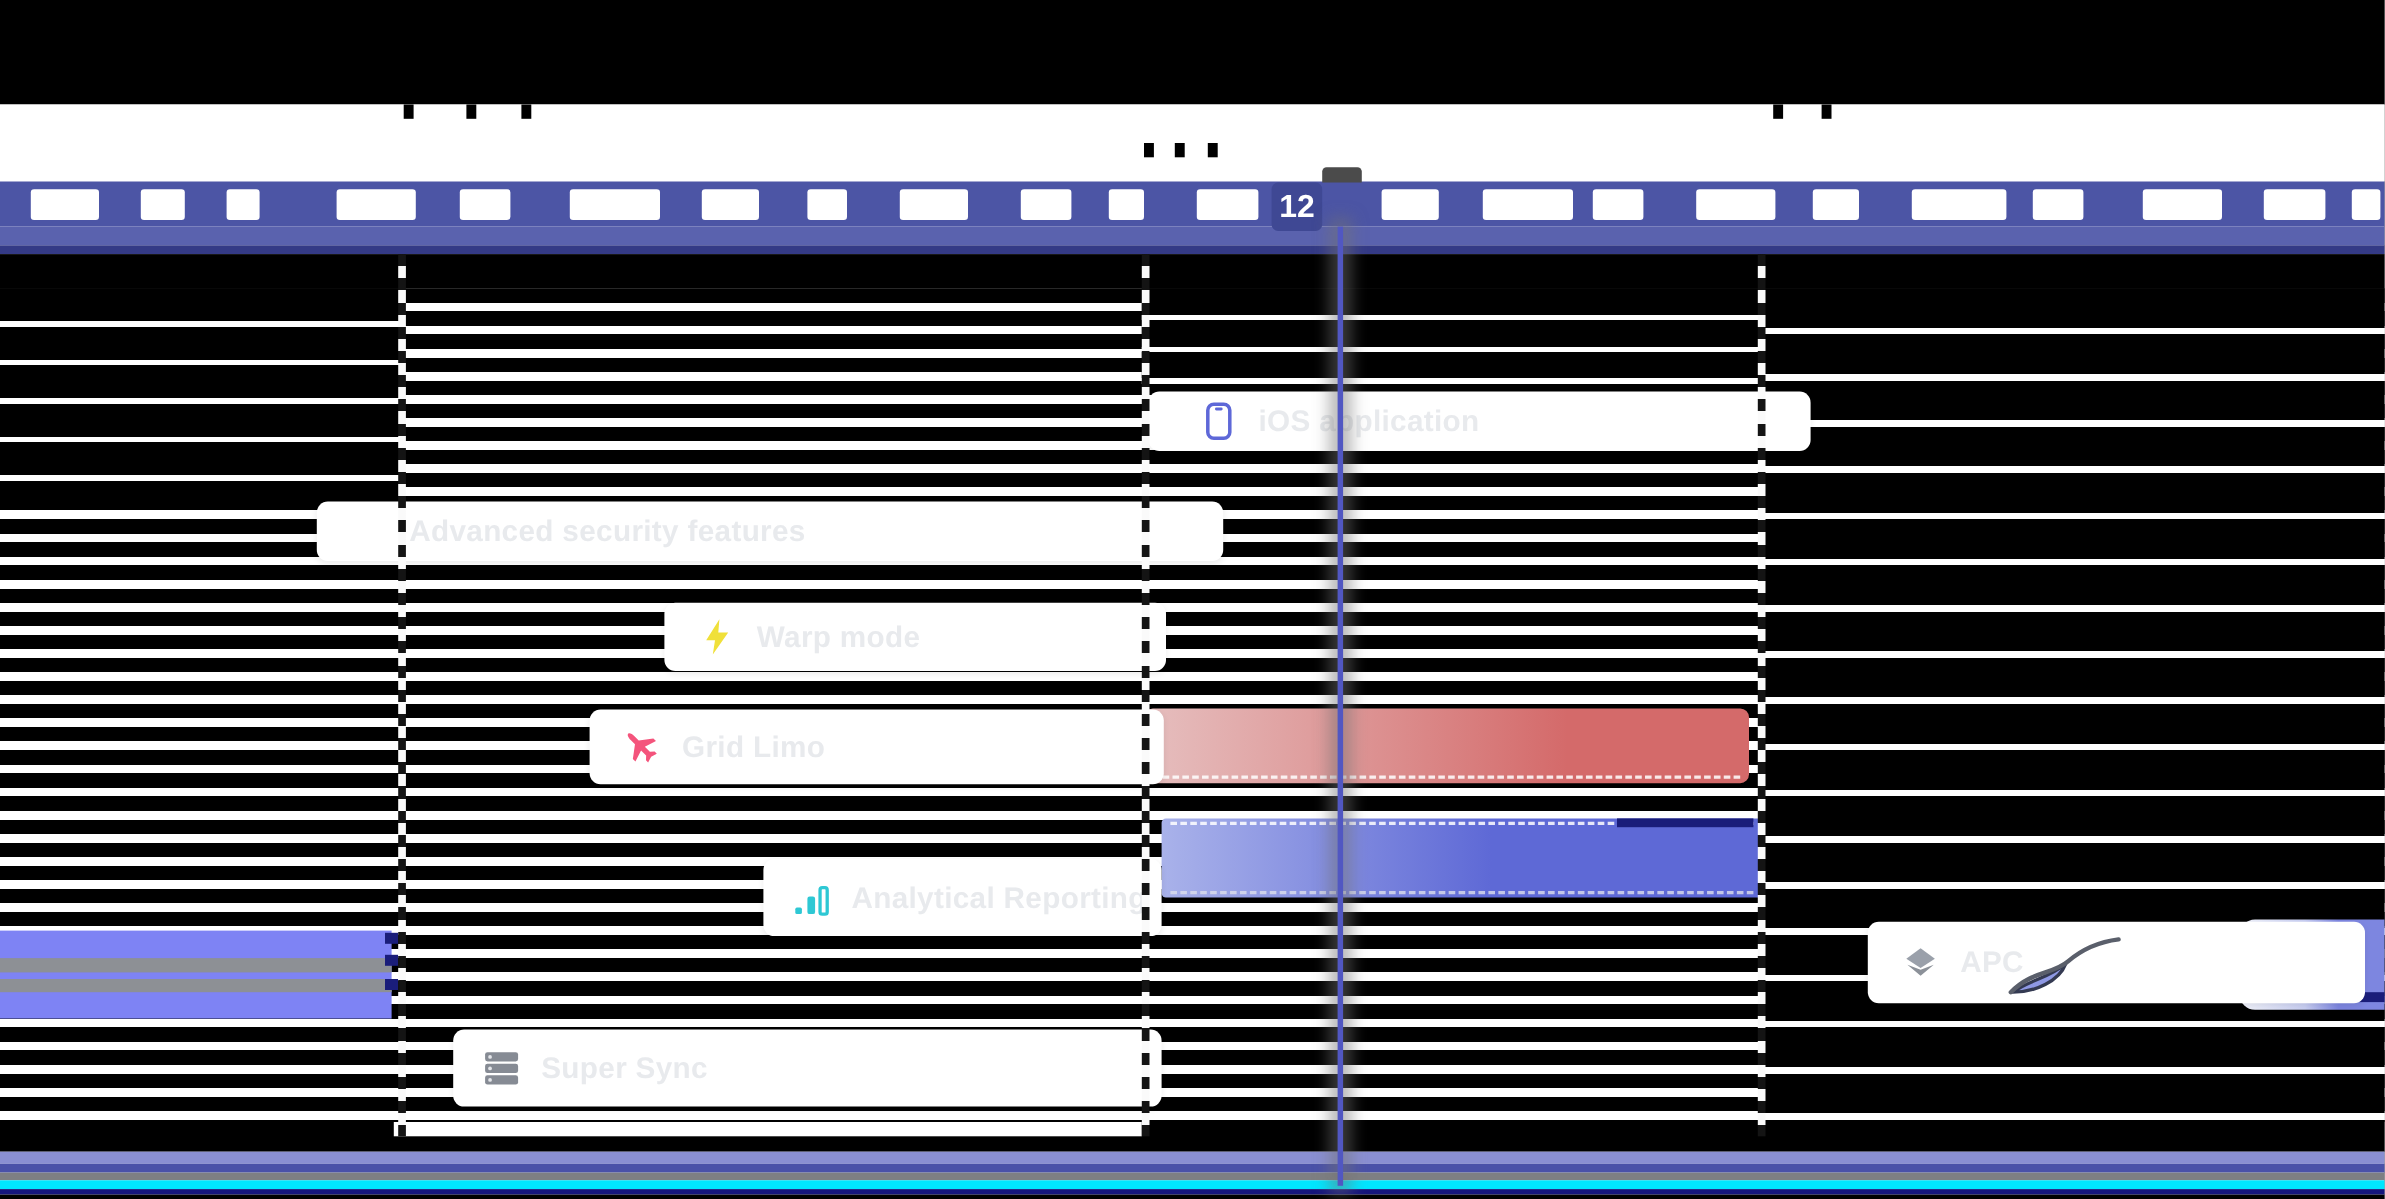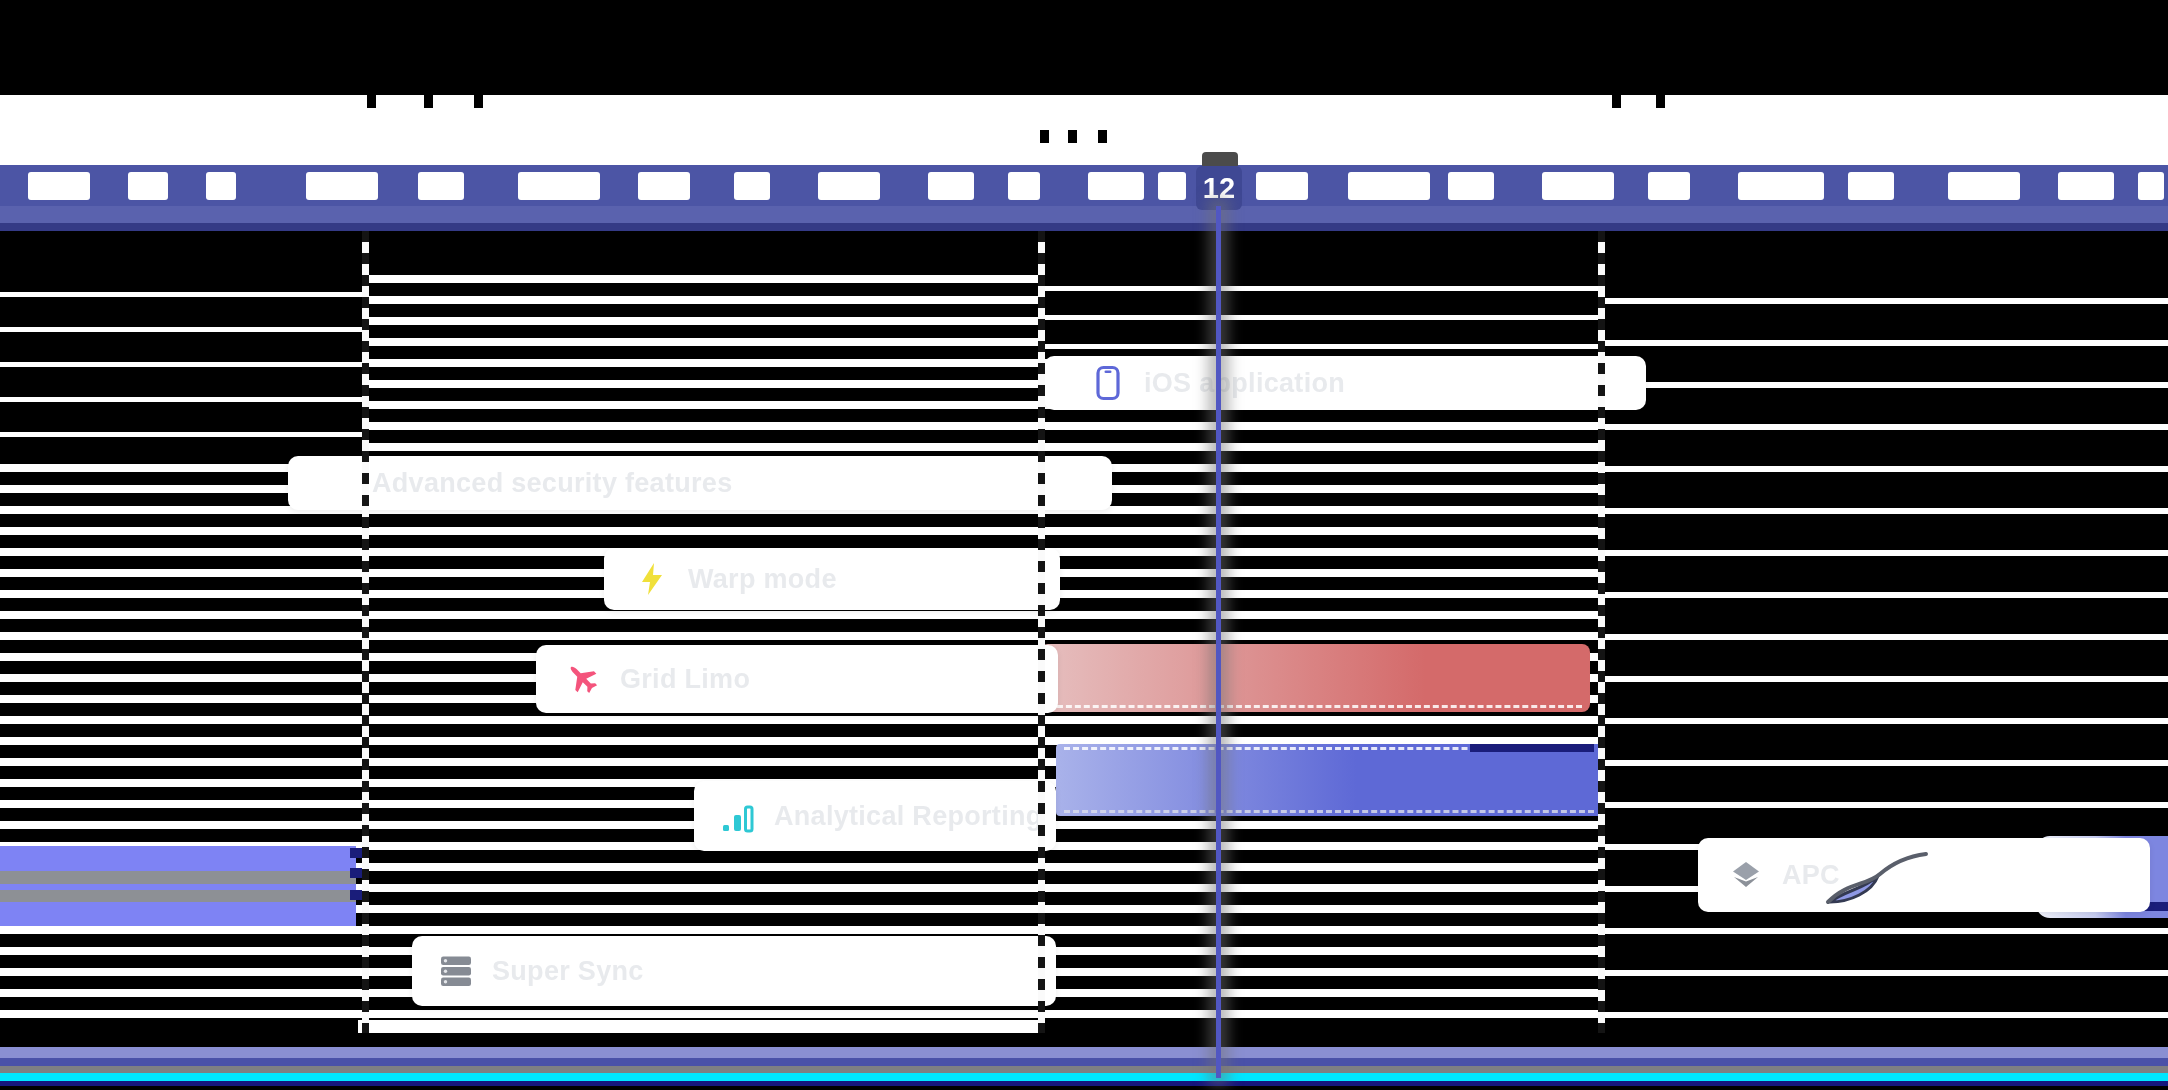--- a/index.html
+++ b/index.html
@@ -58,21 +58,21 @@
       <div class="tick" style="left: 474px; top: 0px;"></div>
       <div class="tick" style="left: 1040px; top: 35px;"></div>
       <div class="tick" style="left: 1068px; top: 35px;"></div>
       <div class="tick" style="left: 1098px; top: 35px;"></div>
       <div class="tick" style="left: 1612px; top: 0px;"></div>
       <div class="tick" style="left: 1656px; top: 0px;"></div>
     </div>
 
   <div class="abs band1" id="day-band" style="left:0;top:165px;width:2168px;height:41px;"></div>
   <div class="abs today-tab" style="left:1202px;top:152px;width:36px;height:14px;z-index:30;"></div>
-  <div class="abs today-box" style="left:1196px;top:166px;width:46px;height:44px;z-index:31;">
+  <div class="abs today-box" style="left:1156px;top:166px;width:46px;height:44px;z-index:31;">
     <span>12</span>
   </div>
   <div class="abs band2" style="left:0;top:206px;width:2168px;height:17px;"></div>
   <div class="abs band-div" style="left:0;top:223px;width:2168px;height:8px;"></div>
   <div class="abs black" style="left:0;top:231px;width:2168px;height:31px;"></div>
 
   <div class="abs stripes-base" style="left:0;top:262px;width:2168px;height:758px;"></div>
   <div class="abs stripes-coarse" style="left:0;top:262px;width:364px;height:190px;"></div>
   <div class="abs stripes-mid" style="left:1038px;top:262px;width:562px;height:92px;"></div>
   <div class="abs stripes-right" style="left:1600px;top:262px;width:568px;height:758px;"></div>

